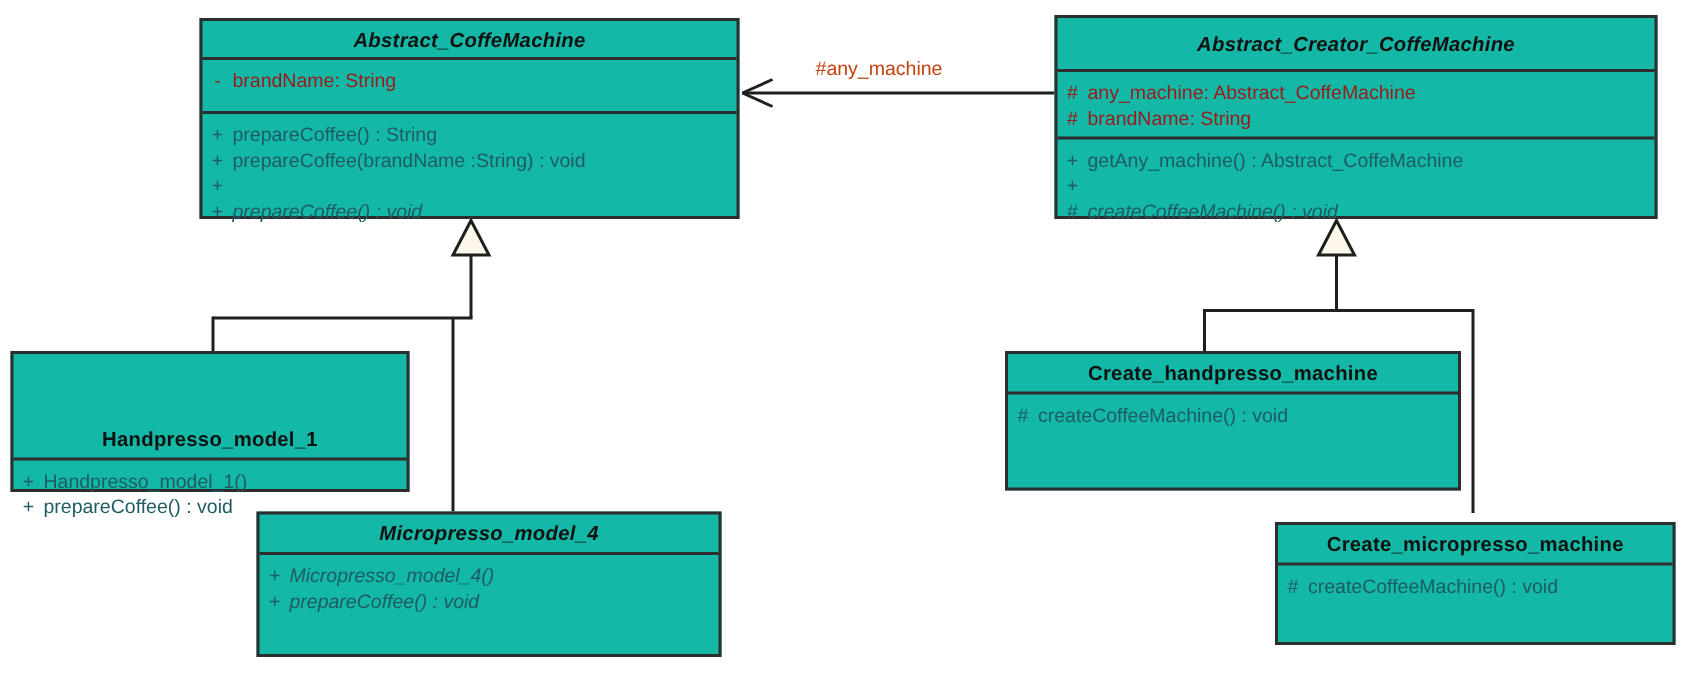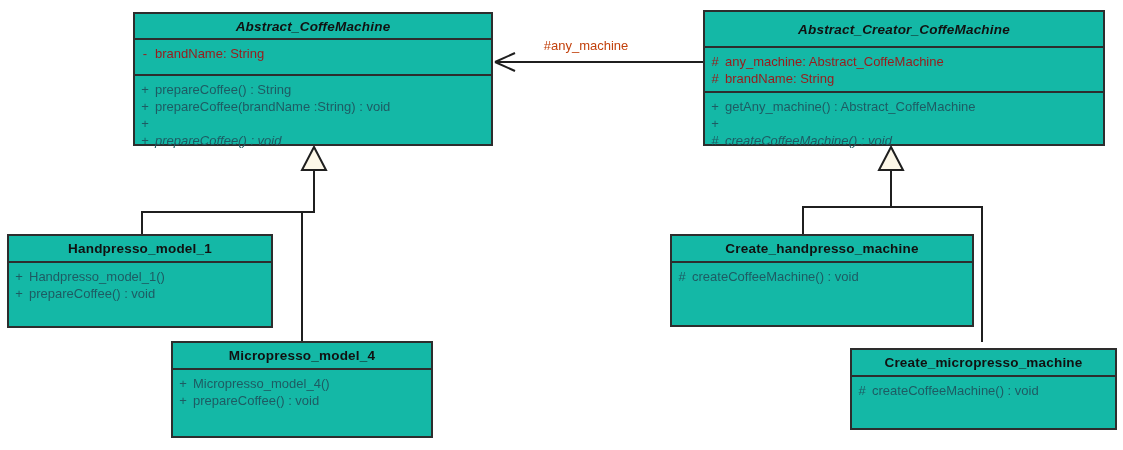--- a/index.html
+++ b/index.html
@@ -111,34 +111,34 @@
         <span class="vis">+</span>
       </div>
       <div class="row meth-row italic">
         <span class="vis">#</span>
         <span class="txt">createCoffeeMachine() : void</span>
       </div>
     </div>
   </div>
 
   <div class="uml-class" style="left:7px;top:234px;width:266px;height:94px;">
-    <div class="uml-title" style="height:27px;">Handpresso_model_1</div>
+    <div class="uml-title" style="height:27px;margin-top:44px;">Handpresso_model_1</div>
     <div class="uml-compartment">
       <div class="row meth-row">
         <span class="vis">+</span>
         <span class="txt">Handpresso_model_1()</span>
       </div>
       <div class="row meth-row">
         <span class="vis">+</span>
         <span class="txt">prepareCoffee() : void</span>
       </div>
     </div>
   </div>
 
-  <div class="uml-class" style="left:171px;top:341px;width:262px;height:97px;">
+  <div class="uml-class" style="left:171px;top:341px;width:310px;height:97px;font-style:italic;">
     <div class="uml-title" style="height:27px;">Micropresso_model_4</div>
     <div class="uml-compartment">
       <div class="row meth-row">
         <span class="vis">+</span>
         <span class="txt">Micropresso_model_4()</span>
       </div>
       <div class="row meth-row">
         <span class="vis">+</span>
         <span class="txt">prepareCoffee() : void</span>
       </div>

